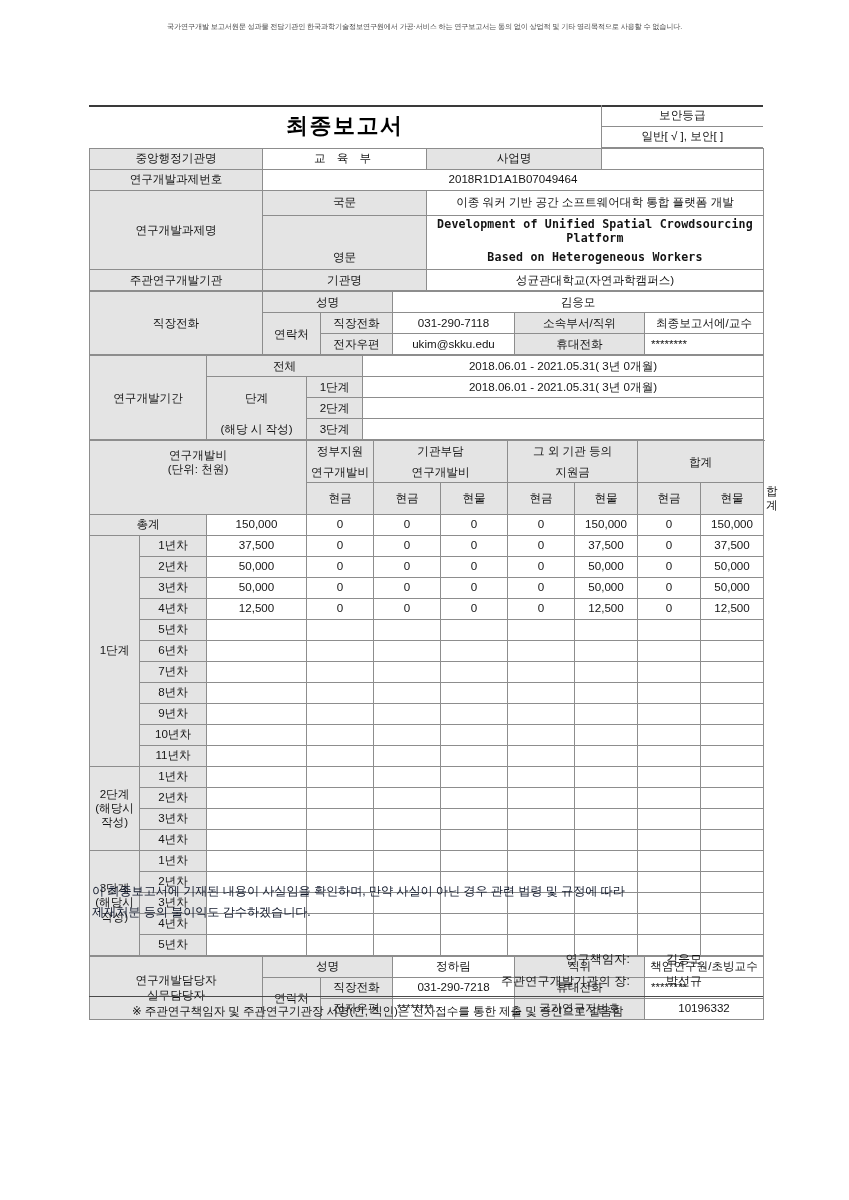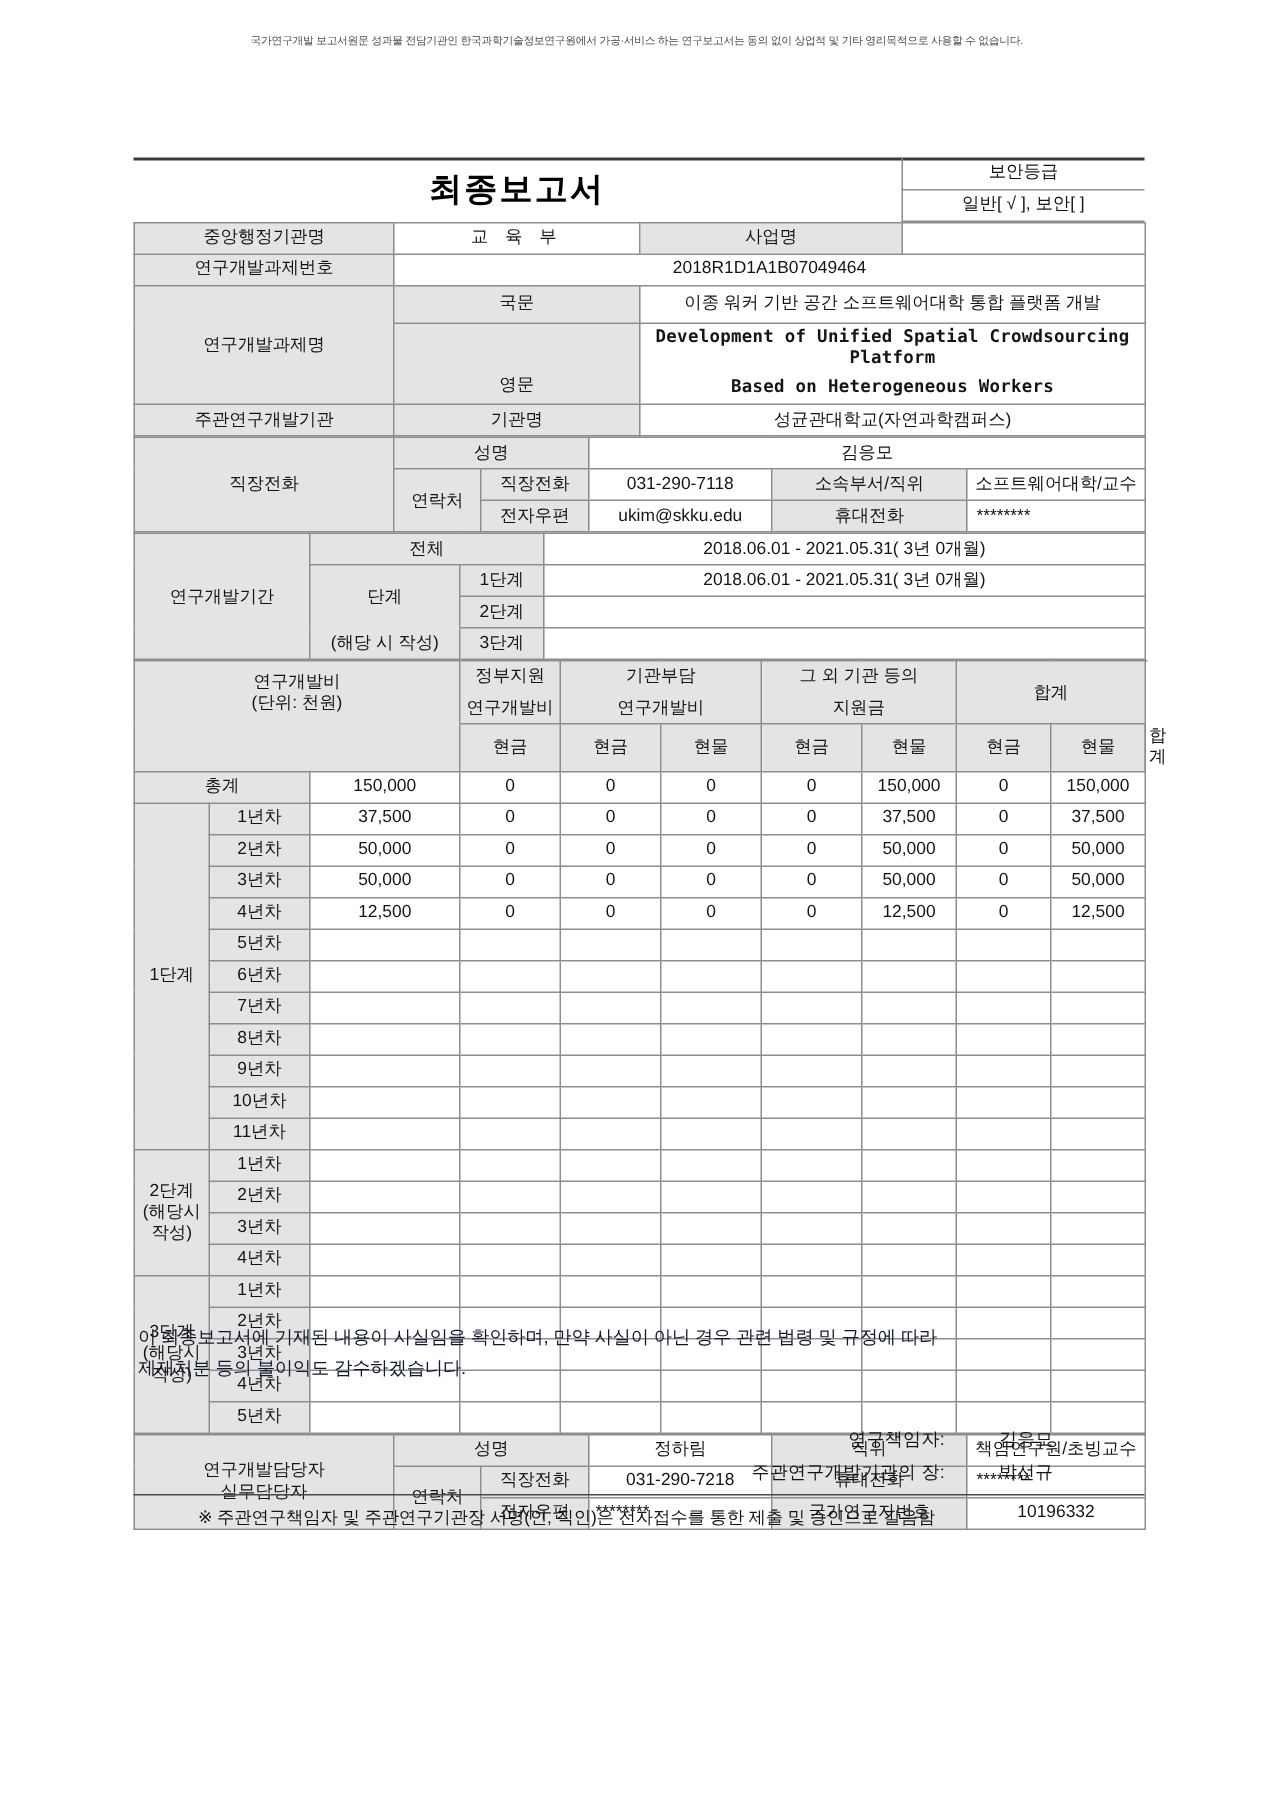--- a/index.html
+++ b/index.html
@@ -209,21 +209,21 @@
         <tr>
           <td class="hdr" rowspan="3">직장전화</td>
           <td class="hdr" colspan="2">성명</td>
           <td colspan="3">김응모</td>
         </tr>
         <tr>
           <td class="hdr" rowspan="2">연락처</td>
           <td class="hdr">직장전화</td>
           <td>031-290-7118</td>
           <td class="hdr">소속부서/직위</td>
-          <td class="small-cell">소프트웨어대학/교수</td>
+          <td class="small-cell">최종보고서에/교수</td>
         </tr>
         <tr>
           <td class="hdr">전자우편</td>
           <td>ukim@skku.edu</td>
           <td class="hdr">휴대전화</td>
           <td style="text-align:left;padding-left:6px">********</td>
         </tr>
       </tbody>
     </table>
 

